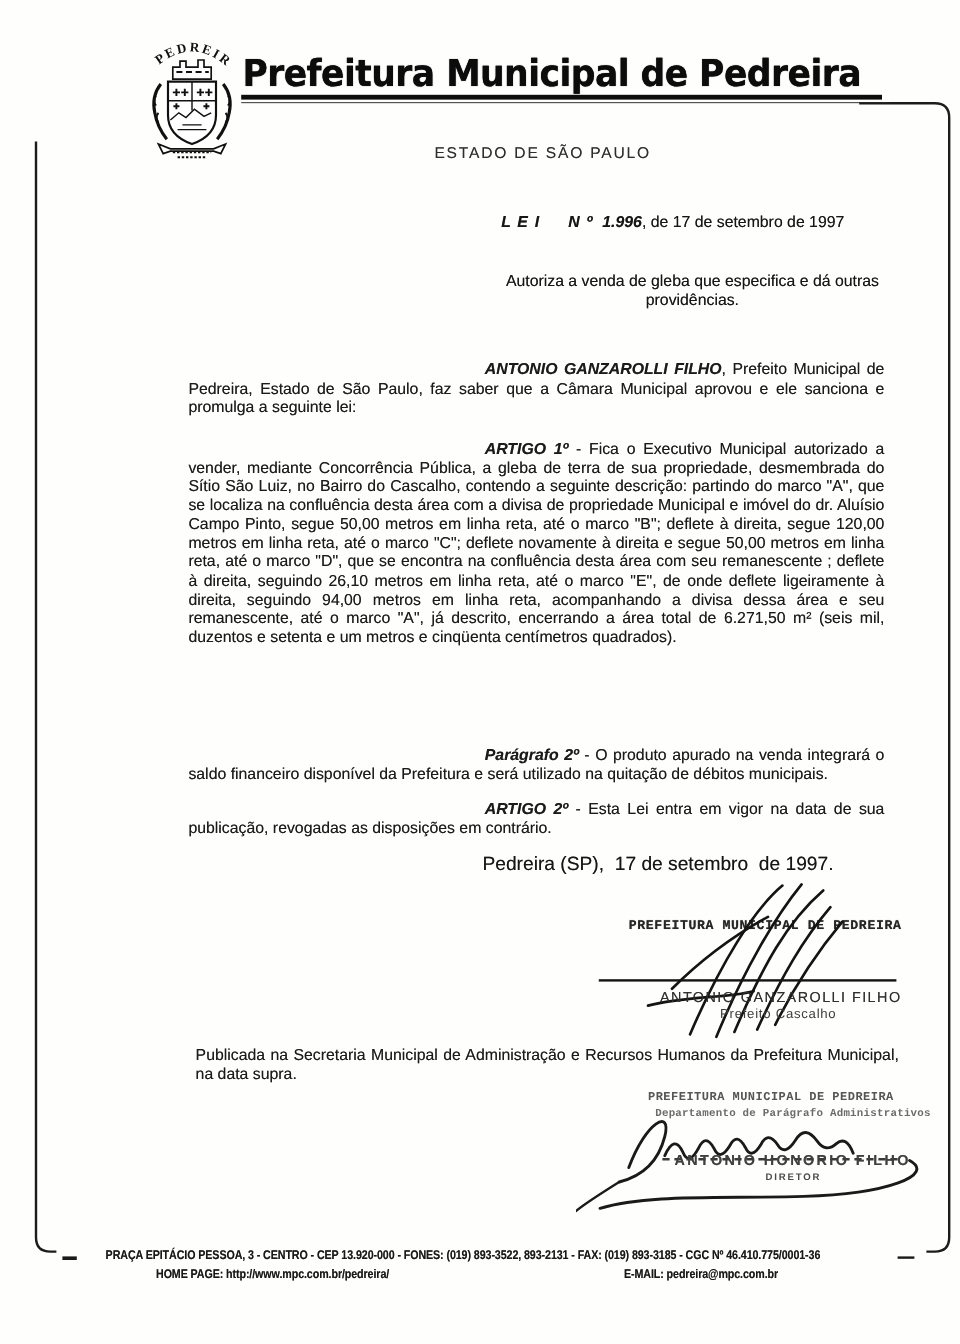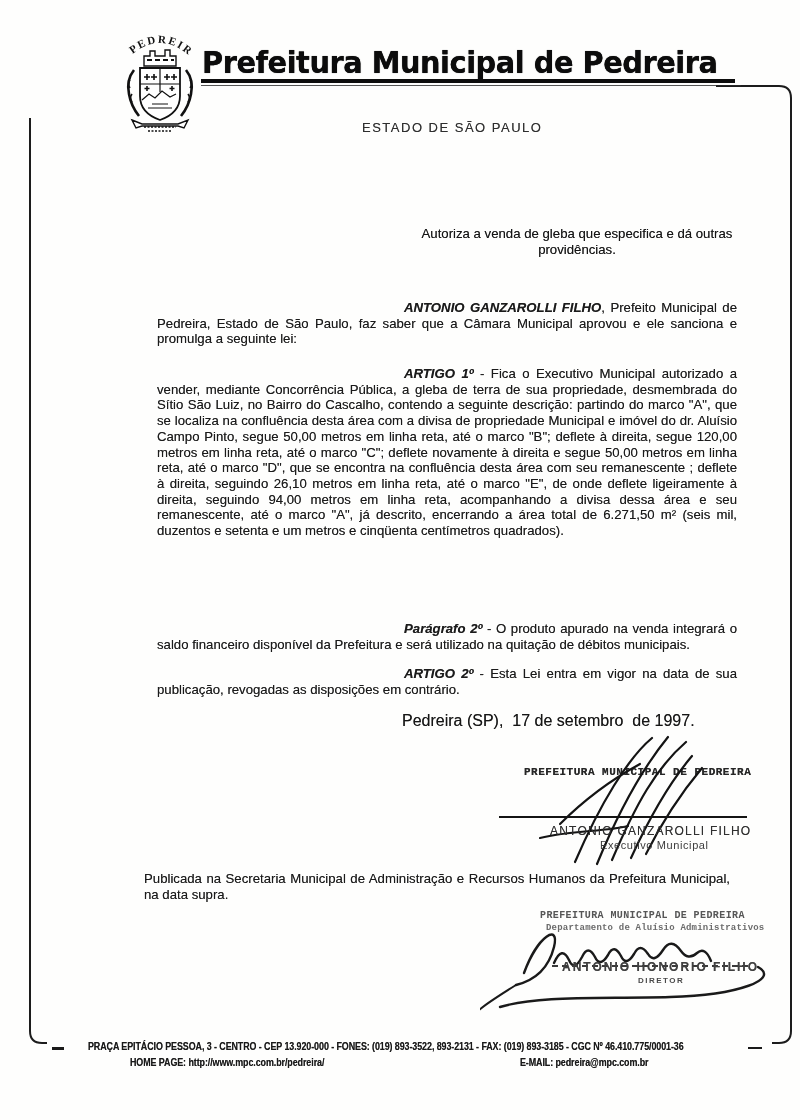--- a/index.html
+++ b/index.html
@@ -111,20 +111,23 @@
 
     <path d="M18 96 l10 4 h36 l10 -4 l-4 8 l-6 -2 h-36 l-6 2 z" fill="#fff" stroke-width="1.4"></path>
     <path d="M30 103 h32 M34 107 h24" stroke-width="1.6" stroke-dasharray="2 1.5"></path>
   </svg>
 
   <div class="abs title" style="left:202px;top:44px;">Prefeitura Municipal de Pedreira</div>
   <div class="abs title-rule-thick" style="left:201px;top:79px;width:534px;"></div>
   <div class="abs title-rule-thin" style="left:201px;top:85px;width:540px;"></div>
   <div class="abs subtitle scan" style="left:362px;top:92px;margin-top:28px;">ESTADO DE SÃO PAULO</div>
 
+  <div class="abs law-line scan" style="left:403px;top:162px;">
+    <span class="law-label">L E I     N º</span><span class="law-num">  1.996</span><span>, de 17 de setembro de 1997</span>
+  </div>
 
   <div class="abs summary scan" style="left:403px;top:226px;">Autoriza a venda de gleba  que especifica e dá outras providências.</div>
 
   <div class="abs par indent scan" style="left:157px;top:300px;">
     <span class="lead">ANTONIO GANZAROLLI FILHO</span><span>, Prefeito Municipal de Pedreira, Estado de São Paulo, faz saber que a Câmara Municipal aprovou e ele sanciona e promulga a seguinte lei:</span>
   </div>
 
   <div class="abs par indent scan" style="left:157px;top:366px;">
     <span class="lead">ARTIGO 1º</span><span> - Fica o Executivo Municipal autorizado a vender, mediante Concorrência Pública, a gleba de terra  de sua propriedade, desmembrada do Sítio São Luiz, no Bairro do Cascalho, contendo a seguinte descrição:  partindo do marco "A", que se localiza na confluência desta área com a divisa de propriedade Municipal e imóvel do dr. Aluísio Campo Pinto, segue 50,00 metros em linha reta, até o marco "B";  deflete à direita, segue 120,00 metros em linha reta, até o marco "C";  deflete novamente à direita e segue 50,00 metros em linha reta, até o marco "D", que se encontra na confluência desta área com seu remanescente ;  deflete à direita, seguindo 26,10 metros em linha reta, até o marco "E", de onde deflete ligeiramente à direita, seguindo 94,00 metros em linha reta, acompanhando a divisa dessa área e seu remanescente, até o marco "A", já descrito, encerrando a área total de 6.271,50 m² (seis mil, duzentos e setenta e um metros e cinqüenta centímetros quadrados).</span>
   </div>
@@ -145,26 +148,26 @@
     <path d="M75 142 C 100 84, 128 38, 152 18"></path>
     <path d="M97 144 C 120 88, 146 44, 168 17"></path>
     <path d="M112 140 C 136 84, 156 48, 186 22"></path>
     <path d="M131 138 C 152 92, 170 62, 192 36"></path>
     <path d="M146 134 C 164 98, 182 72, 202 48"></path>
     <path d="M60 104 C 90 74, 118 56, 140 44"></path>
     <path d="M40 118 C 72 110, 104 112, 128 106"></path>
   </svg>
   <div class="abs sig-rule" style="left:499px;top:816px;width:248px;"></div>
   <div class="abs sig-name" style="left:550px;top:824px;">ANTONIO  GANZAROLLI  FILHO</div>
-  <div class="abs sig-role" style="left:600px;top:839px;">Executivo  Municipal</div>
+  <div class="abs sig-role" style="left:600px;top:839px;">Prefeito  Cascalho</div>
 
-  <div class="abs par scan" style="left:144px;top:871px;width:586px;">Publicada na Secretaria Municipal de Administração e Recursos Humanos da Prefeitura Municipal, na data supra.</div>
+  <div class="abs par scan" style="left:163px;top:871px;width:586px;">Publicada na Secretaria Municipal de Administração e Recursos Humanos da Prefeitura Municipal, na data supra.</div>
 
   <div class="abs stamp2a" style="left:540px;top:910px;">PREFEITURA MUNICIPAL DE PEDREIRA</div>
-  <div class="abs stamp2b" style="left:546px;top:923px;">Departamento de Aluísio Administrativos</div>
+  <div class="abs stamp2b" style="left:546px;top:923px;">Departamento de Parágrafo Administrativos</div>
   <svg class="abs" style="left:480px;top:915px;" width="320" height="100" viewBox="0 0 320 100" fill="none" stroke="#1a1a1a" stroke-width="2.4" stroke-linecap="round">
     <path d="M44 58 C 58 20, 80 8, 74 32 C 68 56, 52 66, 36 70"></path>
     <path d="M74 48 q8 -18 15 -3 q5 12 13 -3 q6 -13 13 0 q5 11 13 -2 q6 -12 13 1 q5 11 13 -2 q6 -12 14 0 q6 10 15 -4 q8 -13 18 1 q7 10 16 2 q8 -7 14 8"></path>
     <path d="M278 52 C 300 64, 260 80, 190 82 C 120 84, 60 80, 20 92"></path>
     <path d="M36 70 C 20 80, 4 90, -2 96" stroke-width="2"></path>
   </svg>
   <div class="abs sig2-dashes" style="left:552px;top:965px;width:196px;"></div>
   <div class="abs sig2-name" style="left:562px;top:960px;">ANTONIO HONORIO FILHO</div>
   <div class="abs sig2-role" style="left:626px;top:976px;">DIRETOR</div>
 

